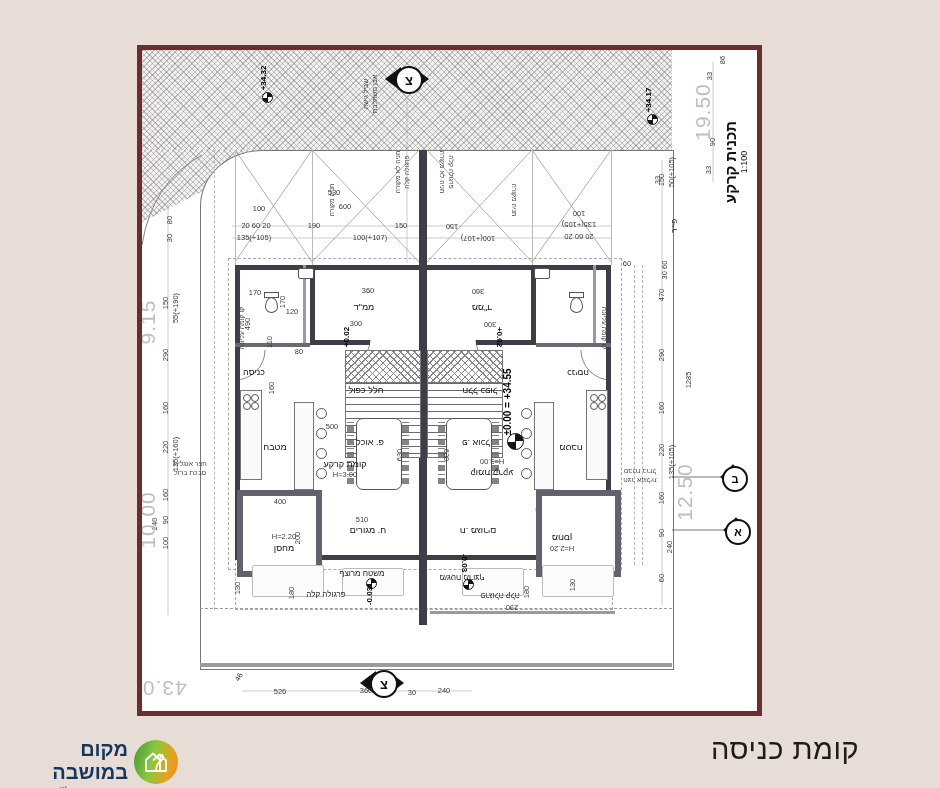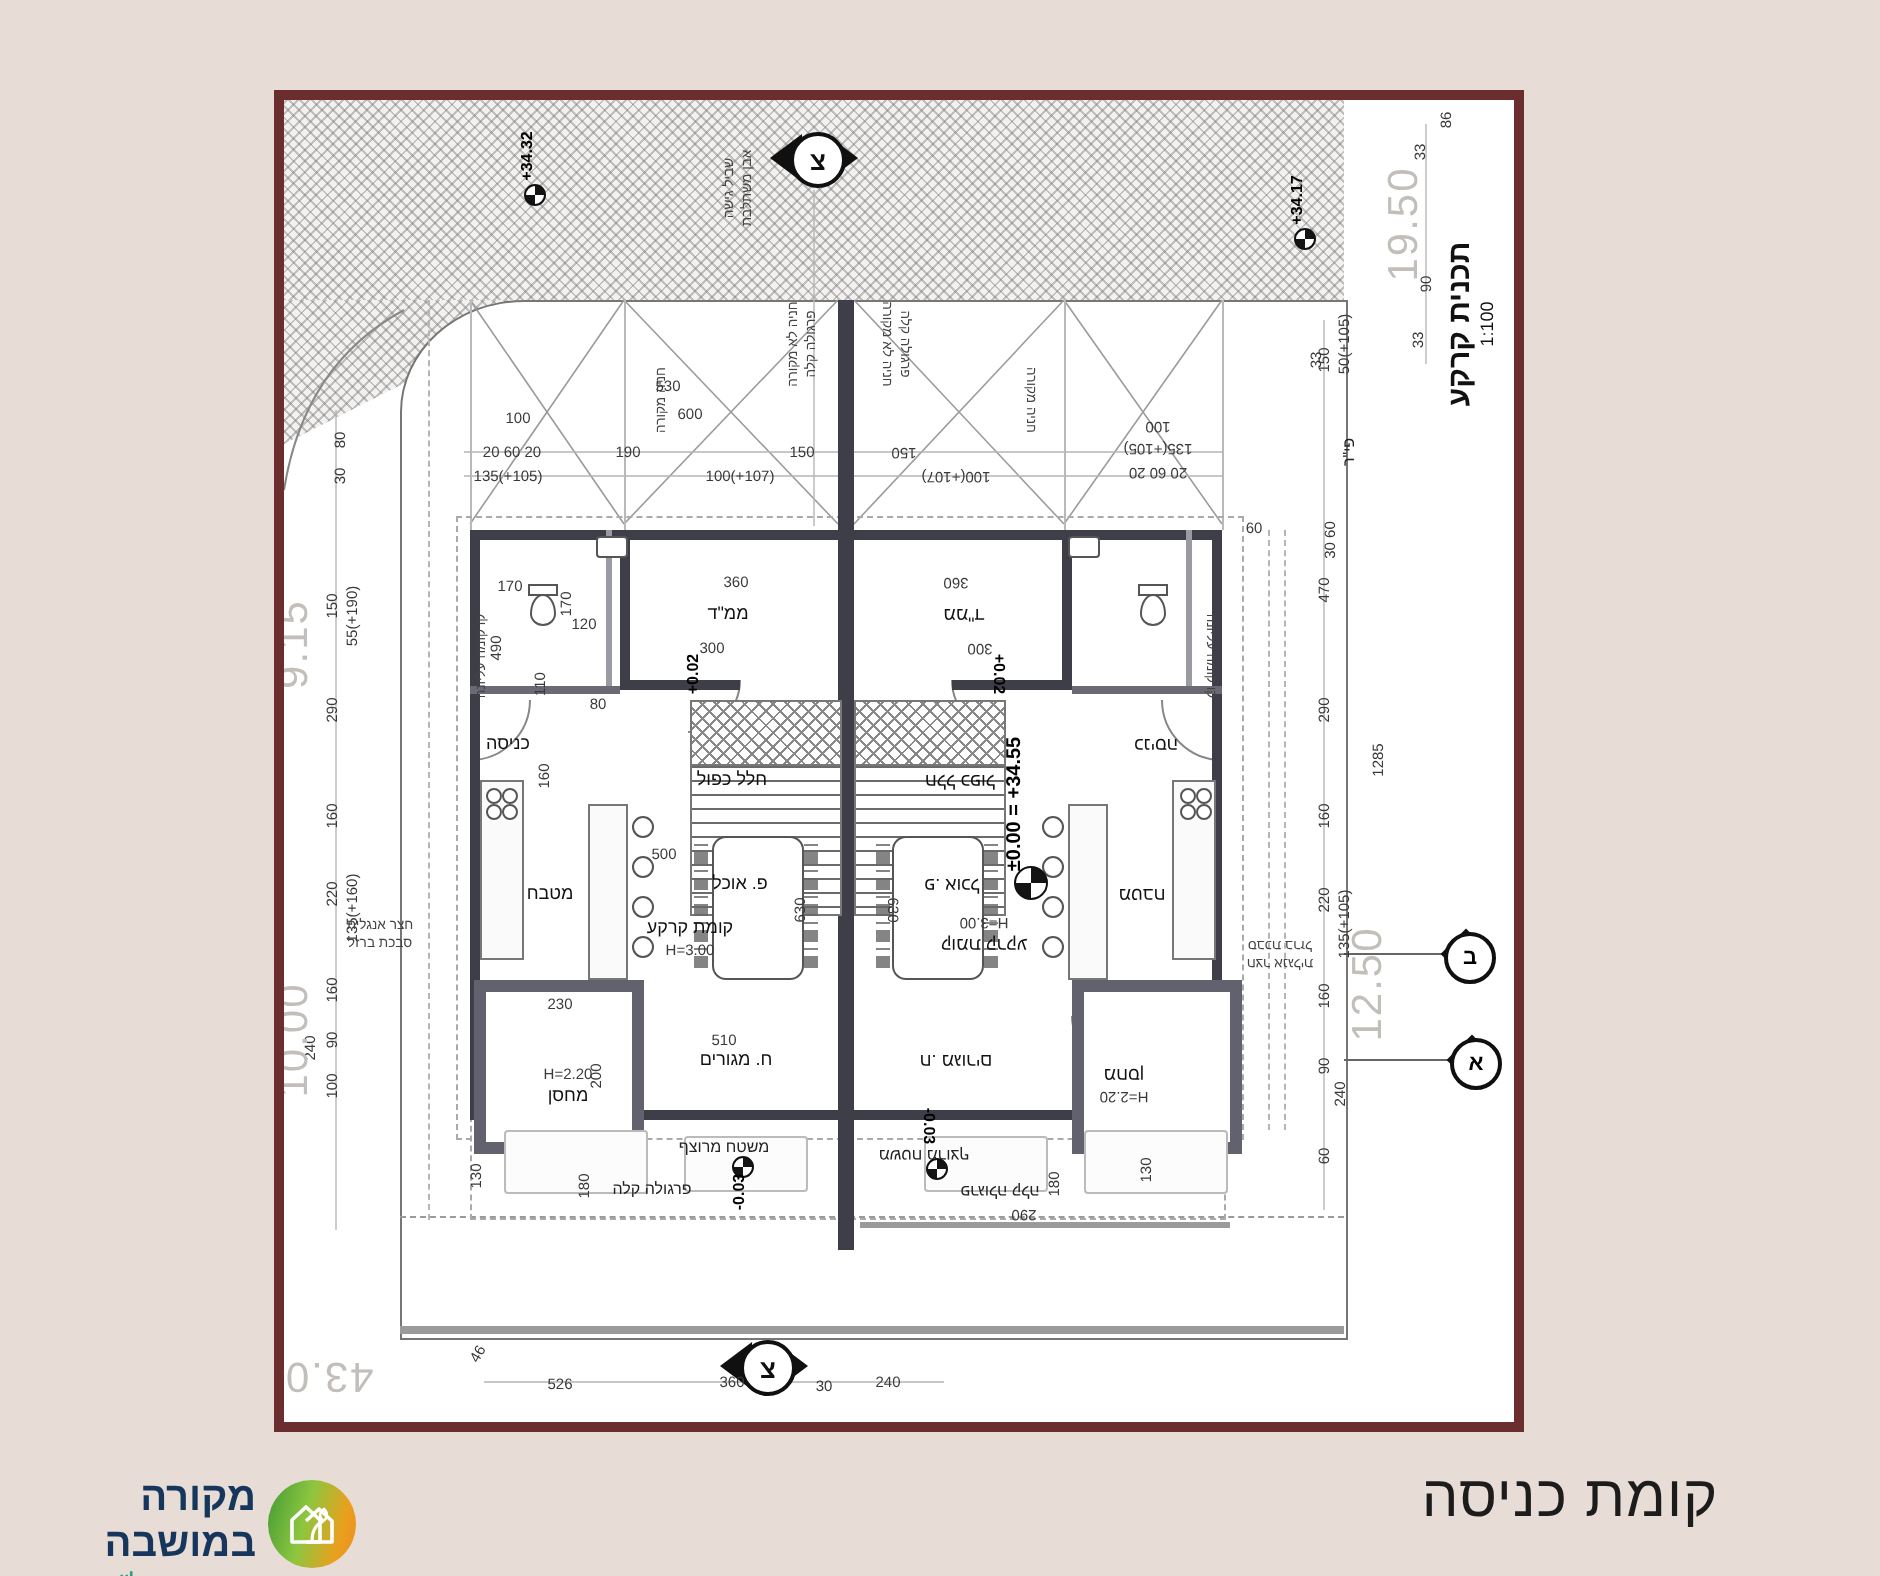--- a/index.html
+++ b/index.html
@@ -355,21 +355,21 @@
         <span class="lbl lvl2" style="left: 366px; top: 352px; transform: translate(-50%, -50%) rotate(-90deg);">±0.00 = +34.55</span>
         <span class="lbl dims" style="left: 258px; top: 405px; transform: translate(-50%, -50%) rotate(-90deg);">630</span>
         <span class="lbl dims" style="left: 304px; top: 405px; transform: translate(-50%, -50%) rotate(90deg);">630</span>
         <span class="lbl room" style="left: 203px; top: 414px; transform: translate(-50%, -50%);">קומת קרקע</span>
         <span class="lbl dims" style="left: 203px; top: 425px; transform: translate(-50%, -50%);">H=3.00</span>
         <span class="lbl room" style="left: 350px; top: 422px; transform: translate(-50%, -50%) rotate(180deg);">קומת קרקע</span>
         <span class="lbl dims" style="left: 350px; top: 411px; transform: translate(-50%, -50%) rotate(180deg);">H=3.00</span>
         <span class="lbl dims" style="left: 220px; top: 470px; transform: translate(-50%, -50%);">510</span>
         <span class="lbl room" style="left: 226px; top: 480px; transform: translate(-50%, -50%);">ח. מגורים</span>
         <span class="lbl room" style="left: 336px; top: 480px; transform: translate(-50%, -50%) rotate(180deg);">ח. מגורים</span>
-        <span class="lbl dims" style="left: 138px; top: 452px; transform: translate(-50%, -50%);">230</span>
+        <span class="lbl dims" style="left: 138px; top: 452px; transform: translate(-50%, -50%);">400</span>
         <span class="lbl dims" style="left: 156px; top: 488px; transform: translate(-50%, -50%) rotate(-90deg);">200</span>
         <span class="lbl dims" style="left: 142px; top: 487px; transform: translate(-50%, -50%);">H=2.20</span>
         <span class="lbl room" style="left: 142px; top: 498px; transform: translate(-50%, -50%);">מחסן</span>
         <span class="lbl dims" style="left: 420px; top: 498px; transform: translate(-50%, -50%) rotate(180deg);">H=2.20</span>
         <span class="lbl room" style="left: 420px; top: 487px; transform: translate(-50%, -50%) rotate(180deg);">מחסן</span>
         <span class="lbl tiny" style="left: 48px; top: 414px; transform: translate(-50%, -50%);">חצר אנגלית</span>
         <span class="lbl tiny" style="left: 48px; top: 423px; transform: translate(-50%, -50%);">סבכת ברזל</span>
         <span class="lbl tiny" style="left: 498px; top: 430px; transform: translate(-50%, -50%) rotate(180deg);">חצר אנגלית</span>
         <span class="lbl tiny" style="left: 498px; top: 421px; transform: translate(-50%, -50%) rotate(180deg);">סבכת ברזל</span>
         <span class="lbl dims" style="left: 96px; top: 538px; transform: translate(-50%, -50%) rotate(-90deg);">130</span>
@@ -398,16 +398,16 @@
 <div class="logo">
   <div class="icon">
     <svg width="30" height="30" viewBox="0 0 30 30" fill="none">
       <path d="M5 13 L12 6.5 L19 13 V24 H5 Z" stroke="#fff" stroke-width="1.8" stroke-linejoin="round"></path>
       <path d="M12 13.5 L18.5 7.5 L25 13.5 V24 H12" stroke="#fff" stroke-width="1.8" stroke-linejoin="round"></path>
       <path d="M15 24 C15 18 17 15.5 20.5 13.5" stroke="#fff" stroke-width="1.6" fill="none"></path>
       <path d="M20.5 13.5 C18.5 11.5 18.5 9 21 7.5 C23 9.5 23 12 20.5 13.5 Z" stroke="#fff" stroke-width="1.3" fill="none"></path>
     </svg>
   </div>
   <div class="txt">
-    <span class="name">מקורה במושבה</span>
+    <span class="name">מקום במושבה</span>
     <span class="tag">סוכנות נדל"ן</span>
   </div>
 </div>
 
 </body></html>

